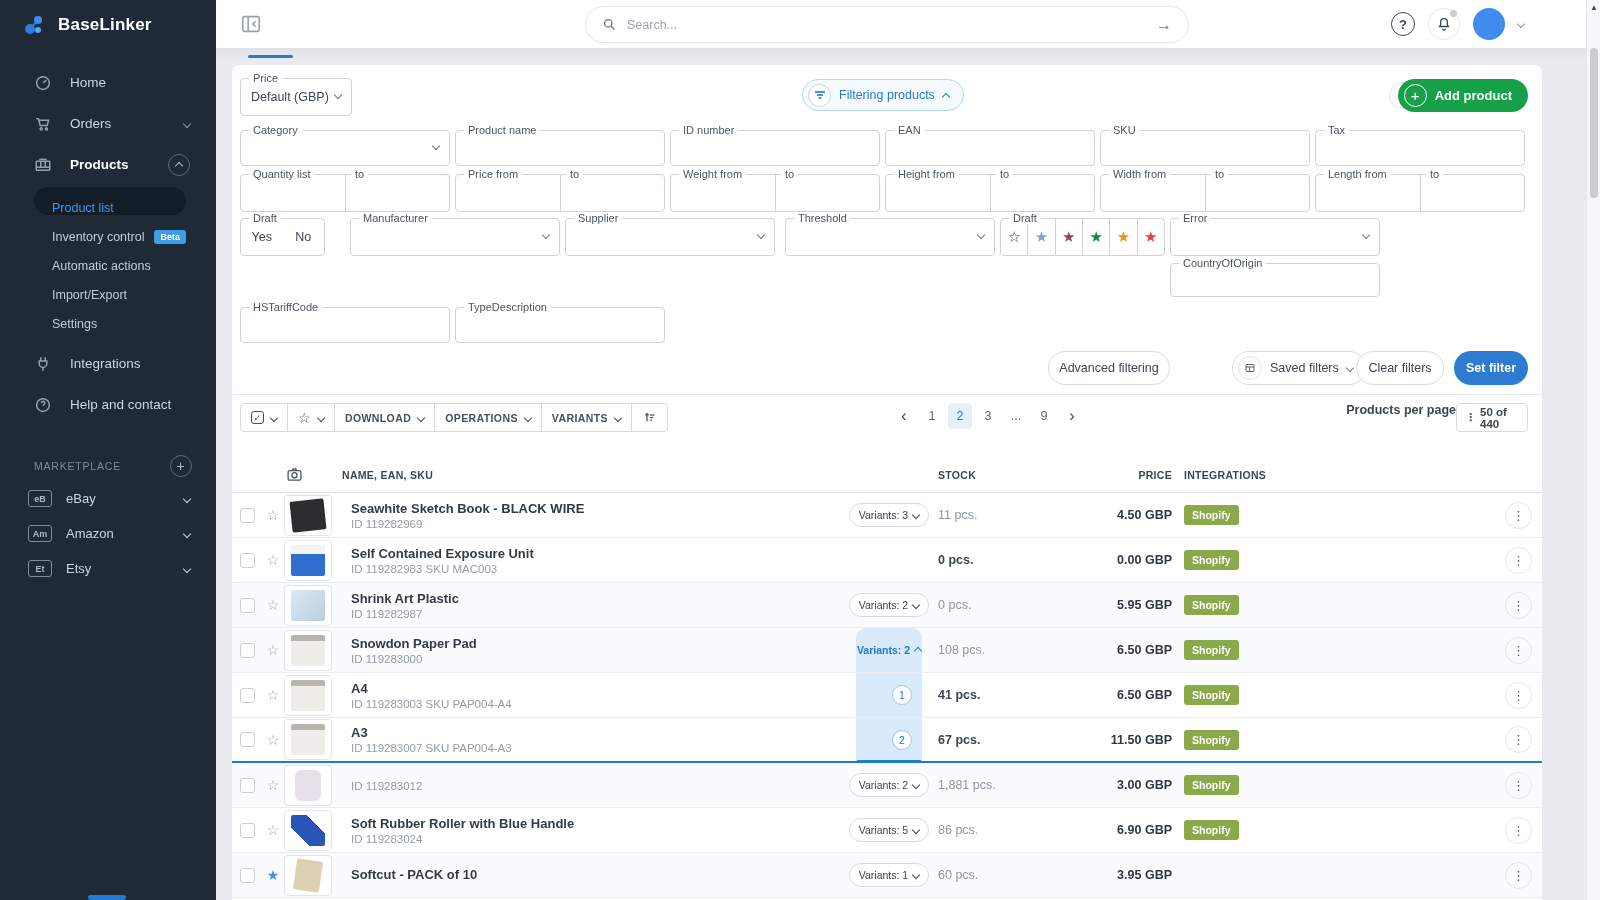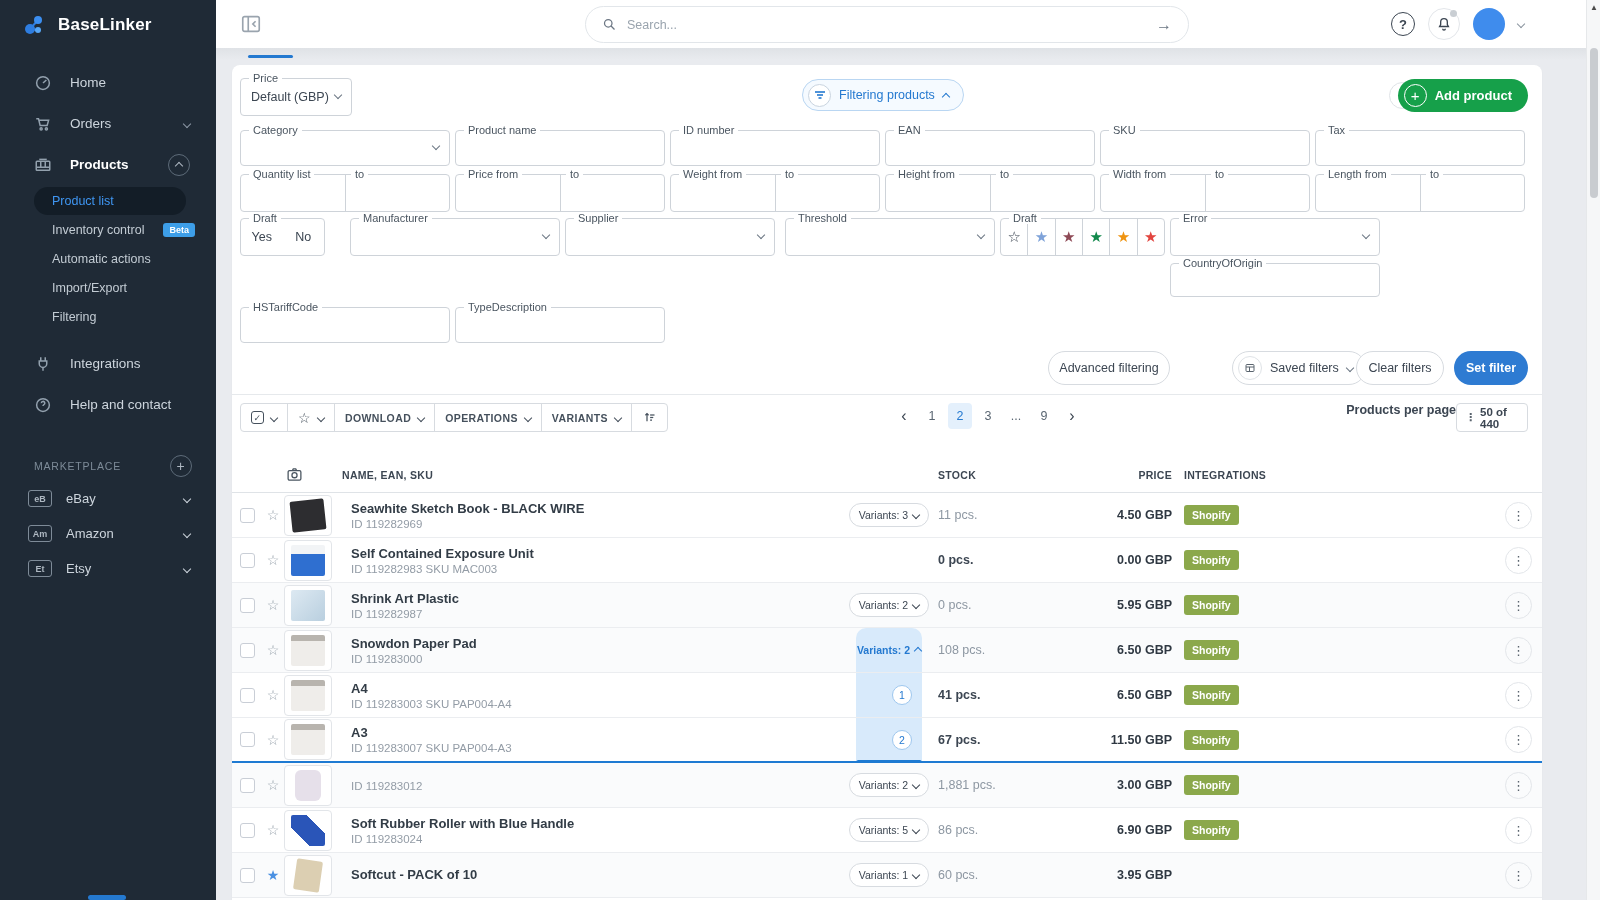--- a/index.html
+++ b/index.html
@@ -10,23 +10,23 @@
 
   
   .sidebar{position:absolute;left:0;top:0;width:216px;height:900px;background:#1f2a36;color:#cdd5dd;z-index:5}
   .brand{display:flex;align-items:center;gap:10px;padding:12px 0 10px 22px}
   .brand-txt{color:#fff;font-size:17px;font-weight:bold;letter-spacing:.2px}
   .nitem{height:41px;display:flex;align-items:center;padding:0 26px 0 34px;font-size:13.5px;position:relative;cursor:pointer}
   .nitem .nico{width:20px;margin-right:16px;color:#93a1ae}
   .nitem .nchv{margin-left:auto;color:#8d99a6}
   .circle-chv{width:22px;height:22px;border:1px solid #5d6b79;border-radius:50%;display:flex;align-items:center;justify-content:center;margin-left:auto;color:#aeb8c2}
   .sub{padding:2px 0 6px 0}
-  .subitem{height:29px;display:flex;align-items:center;padding-left:52px;font-size:12.5px;color:#c3ccd4;cursor:pointer}
+  .subitem{height:29px;display:flex;align-items:flex-end;padding-left:52px;font-size:12.5px;color:#c3ccd4;cursor:pointer}
   .subitem.active{background:#131d27;border-radius:15px;margin:0 30px 0 34px;padding-left:18px;color:#3f96f2;height:28px}
-  .beta{background:#3d9ee8;color:#fff;font-size:9px;font-weight:bold;border-radius:3px;padding:2px 6px;margin-left:19px}
+  .beta{background:#3d9ee8;color:#fff;font-size:9px;font-weight:bold;border-radius:3px;padding:2px 6px;margin-left:10px}
   .mkt-head{display:flex;align-items:center;padding:0 24px 0 34px;margin-top:26px;height:30px;font-size:10.5px;letter-spacing:.8px;color:#7d8b98}
   .plus-circle{width:22px;height:22px;border:1px solid #5d6b79;border-radius:50%;margin-left:auto;color:#aeb8c2;display:flex;align-items:center;justify-content:center;font-size:14px}
   .mitem{height:35px;display:flex;align-items:center;padding:0 26px 0 28px;font-size:13px;cursor:pointer}
   .mbox{width:24px;height:17px;border:1.5px solid #7e8b98;border-radius:3px;color:#aeb8c2;font-size:9px;font-weight:bold;display:flex;align-items:center;justify-content:center;margin-right:14px}
   .side-scroll{position:absolute;bottom:0;left:88px;width:38px;height:5px;border-radius:3px;background:#2479d0}
 
   
   .main{position:absolute;left:216px;top:0;width:1370px;height:900px;background:#e9ebef}
   .topbar{position:relative;height:48px;background:#fff}
   .collapse-btn{position:absolute;left:24px;top:13px;color:#9aa4ae;cursor:pointer}
@@ -210,21 +210,21 @@
         <span>Inventory control</span>
         <span class="beta">Beta</span>
       </div>
     <div class="subitem">
         <span>Automatic actions</span>
       </div>
     <div class="subitem">
         <span>Import/Export</span>
       </div>
     <div class="subitem">
-        <span>Filtering</span>
+        <span>Settings</span>
       </div>
   </div>
 
   <div class="nitem" style="margin-top:6px">
     <span class="nico">
         <svg width="18" height="18" viewBox="0 0 24 24" fill="none" stroke="currentColor" stroke-width="2">
           <line x1="9" y1="3" x2="9" y2="8"></line>
           <line x1="15" y1="3" x2="15" y2="8"></line>
           <path d="M7 8h10v3.5a5 5 0 0 1-10 0z"></path>
           <line x1="12" y1="16.5" x2="12" y2="21"></line>

